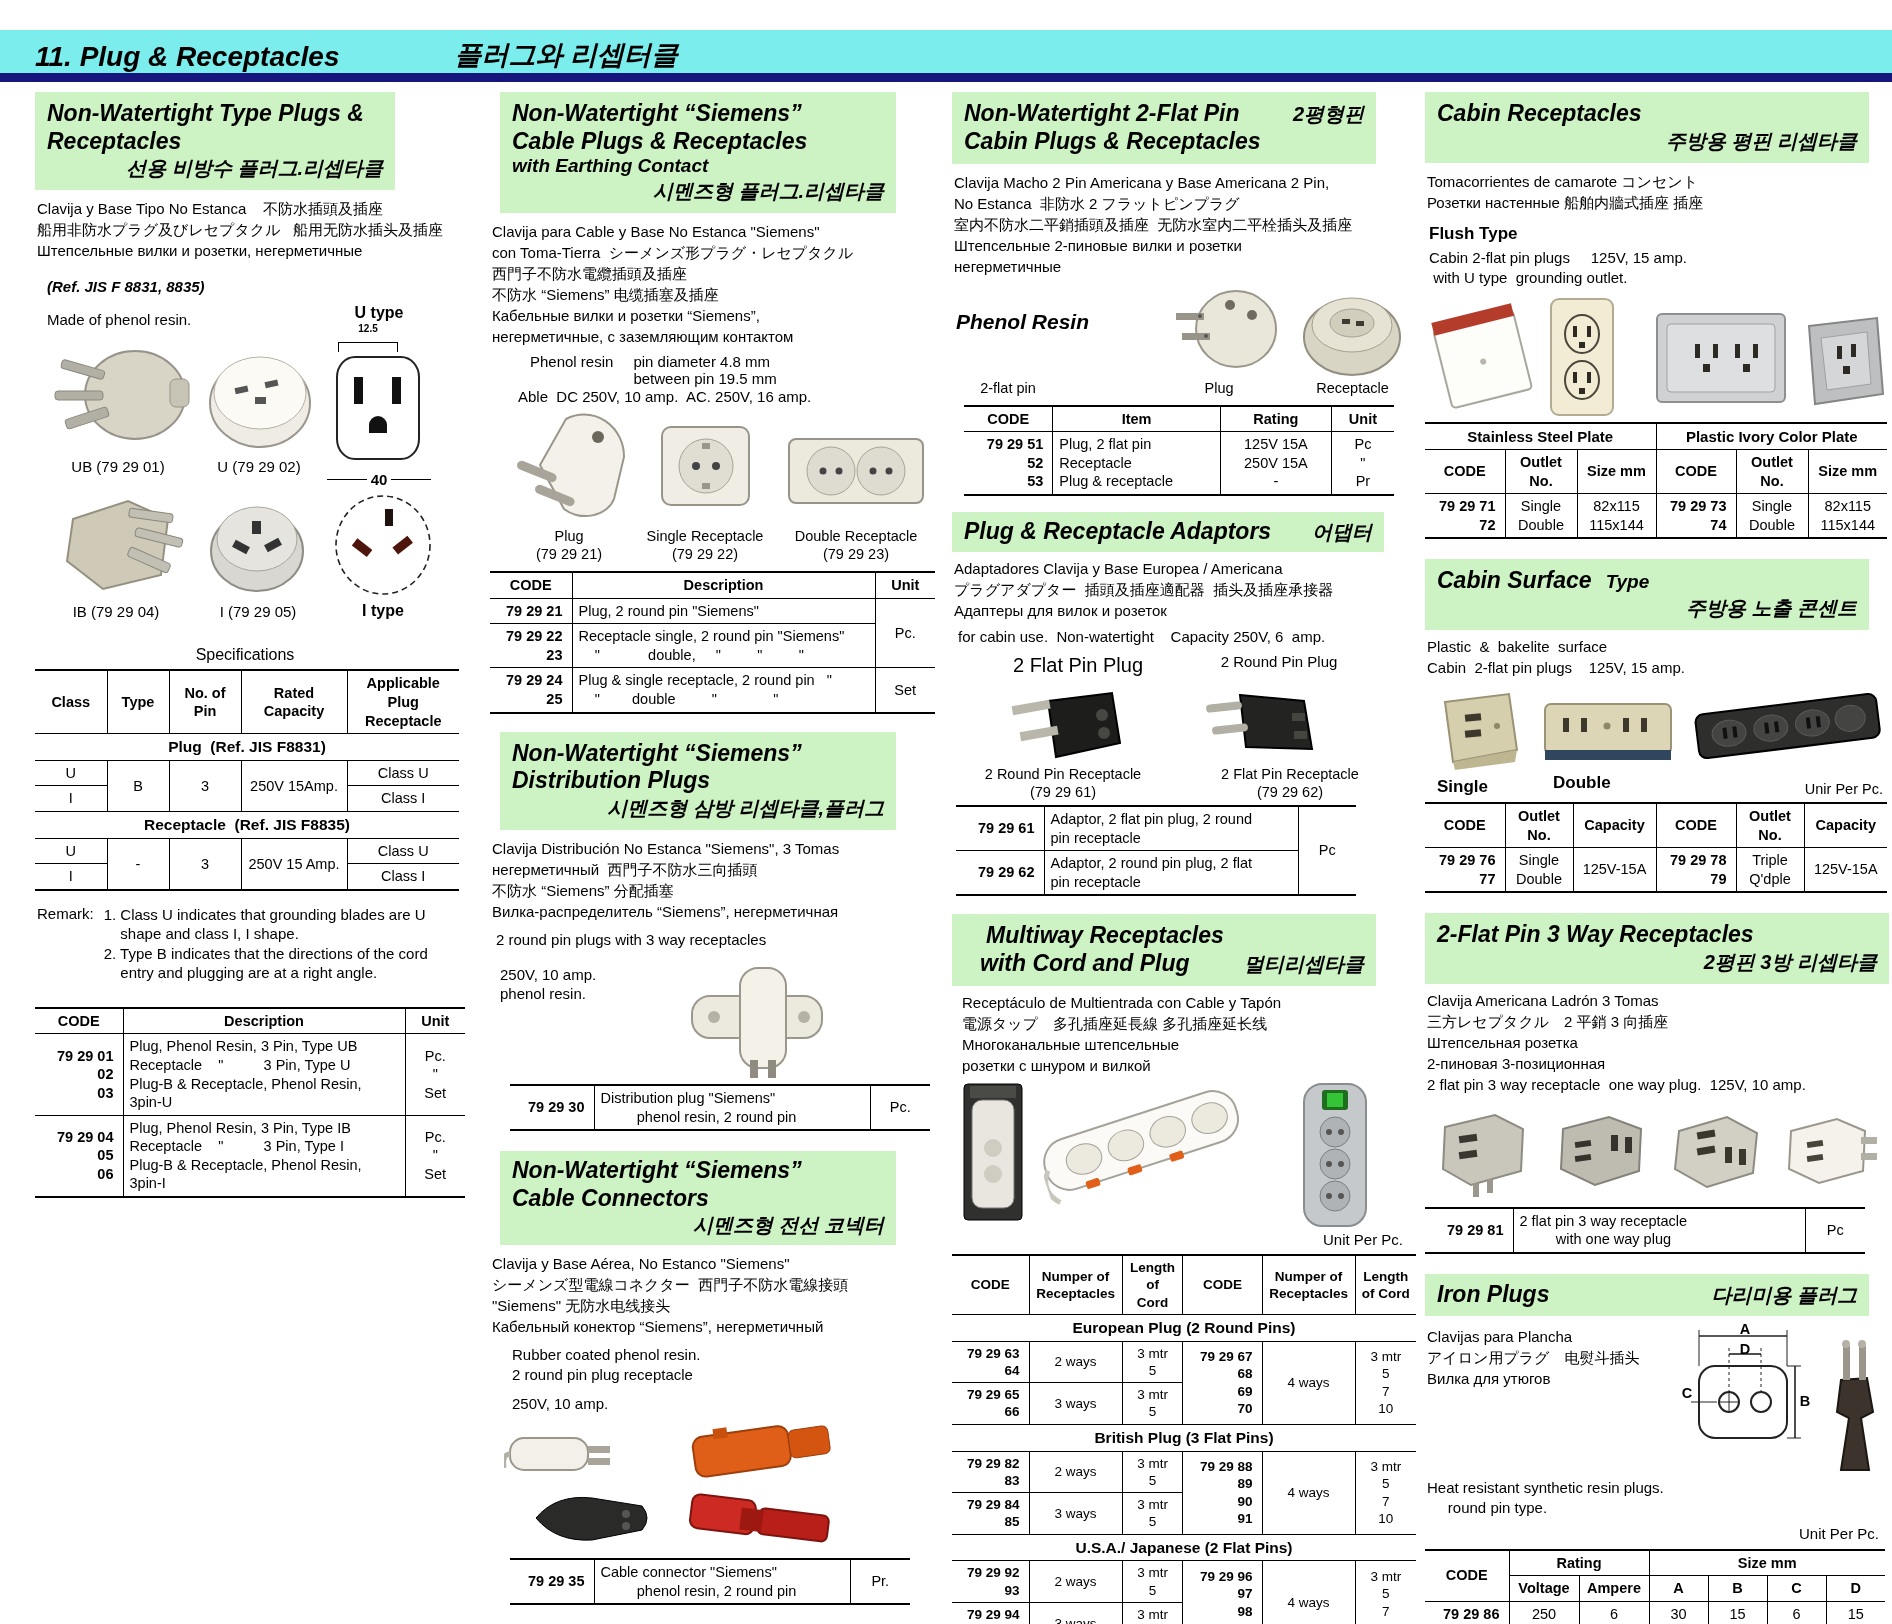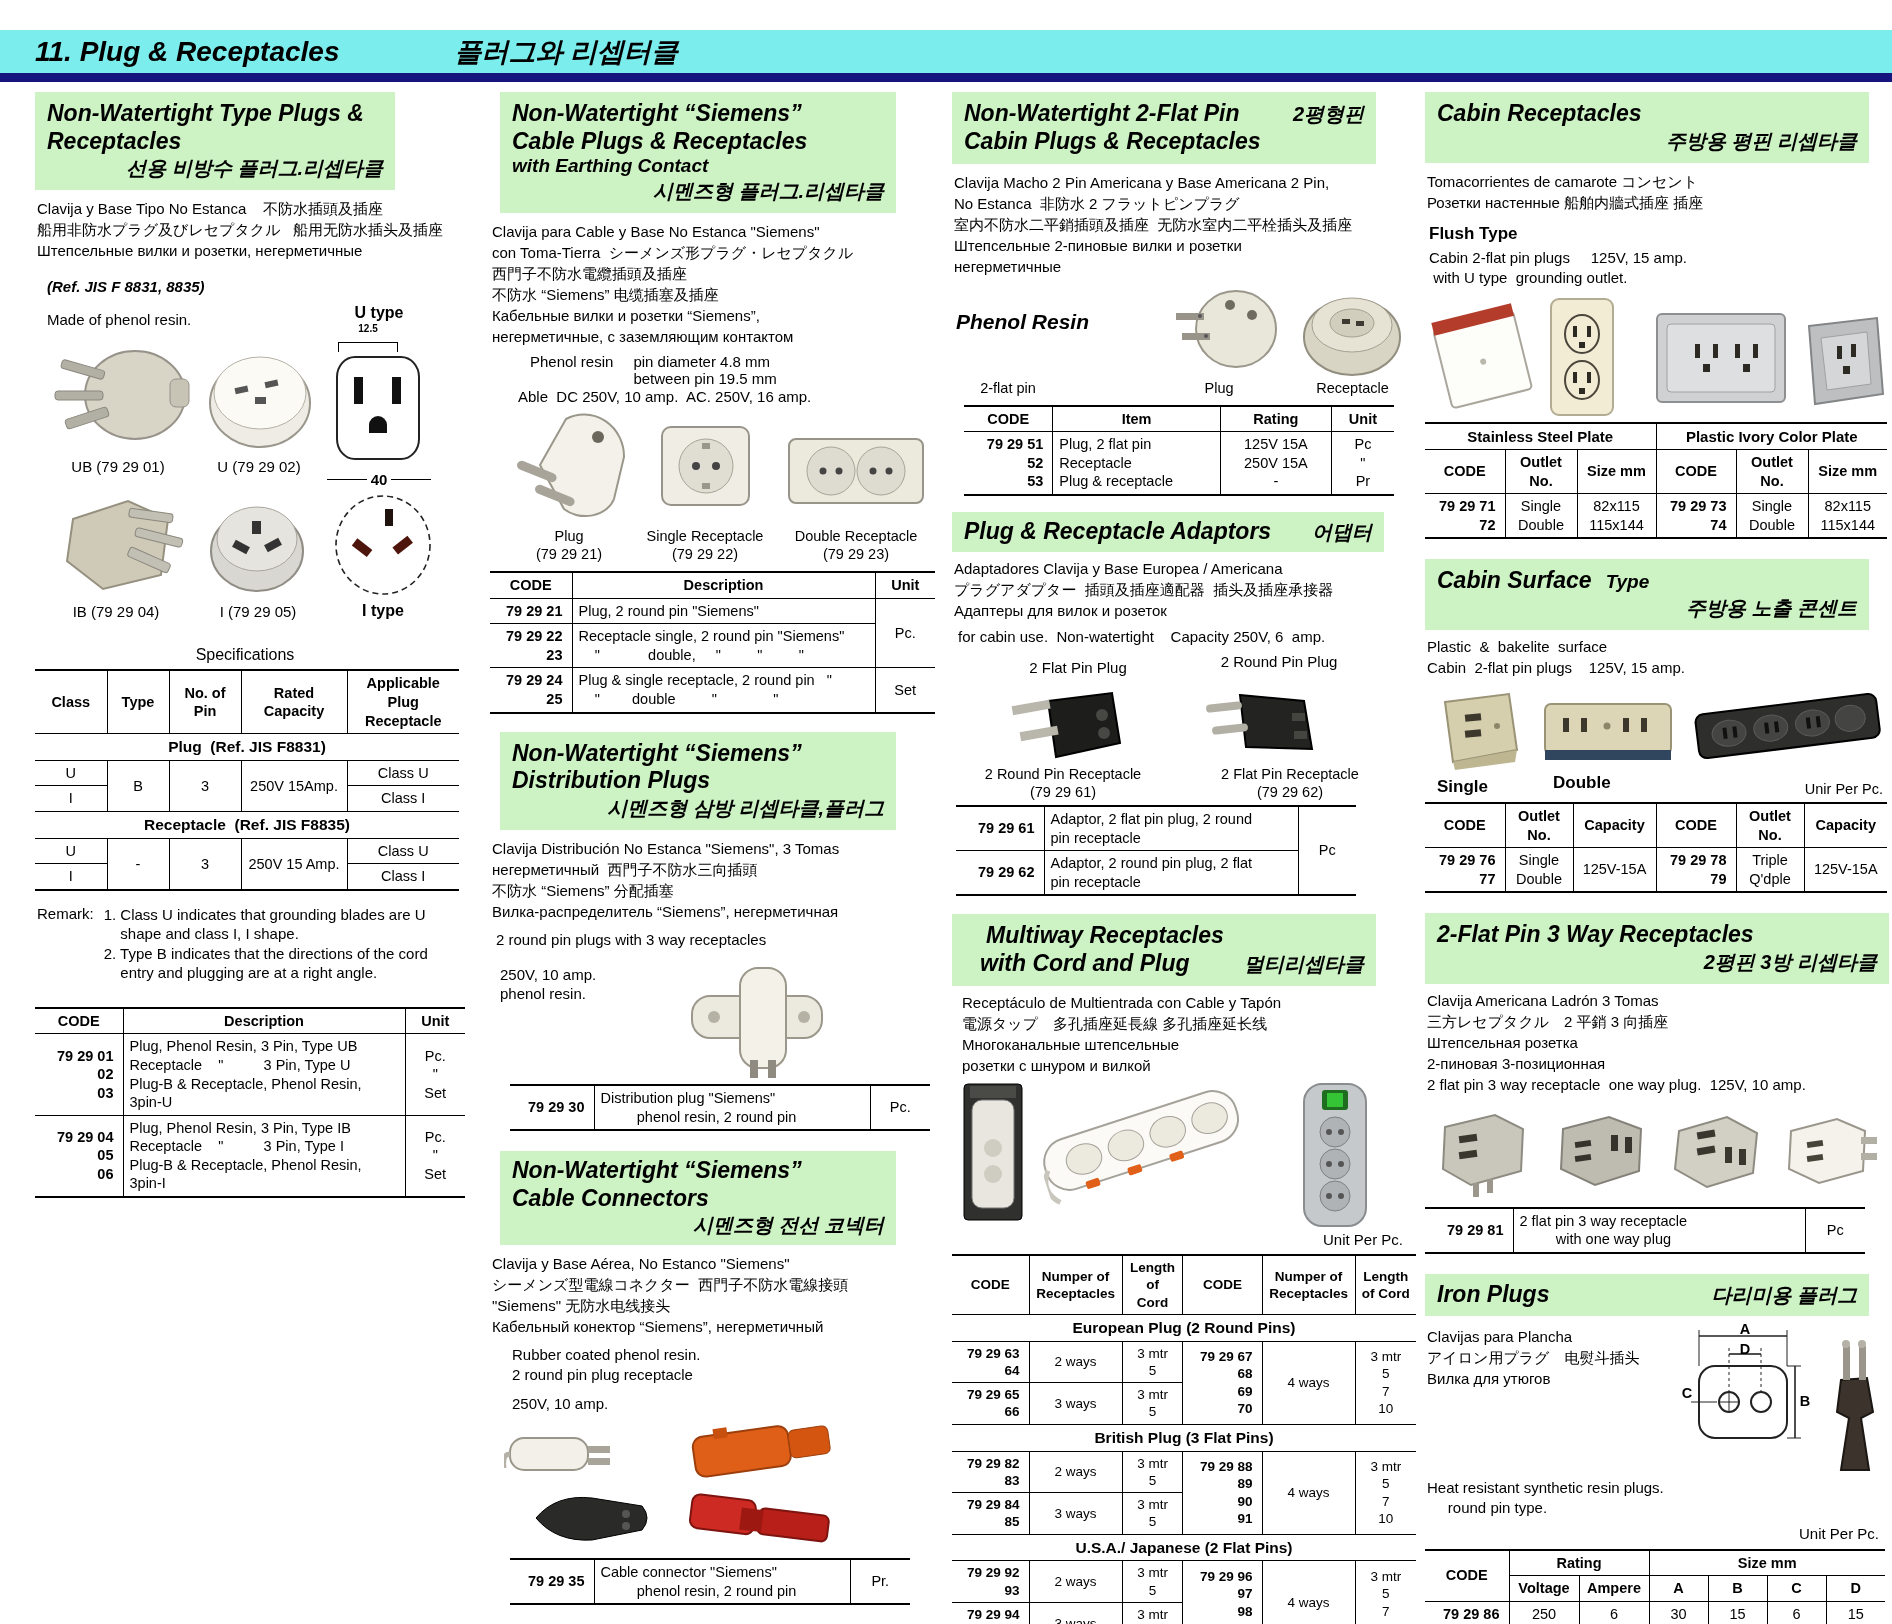--- a/index.html
+++ b/index.html
@@ -1,19 +1,19 @@
 <!DOCTYPE html>
 <html><head>
 <meta charset="utf-8">
 <style>
   html,body{margin:0;padding:0}
   body{width:1892px;height:1624px;background:#fff;position:relative;overflow:hidden;
        font-family:"Liberation Sans",sans-serif;color:#000}
   .topbar{position:absolute;left:0;top:30px;width:1892px;height:43px;background:#7ceded;
-          display:flex;align-items:center}
+          display:flex;align-items:flex-end}
   .topbar-title{font-size:28px;font-weight:bold;font-style:italic;margin-left:35px}
   .topbar-kr{font-size:27px;font-weight:bold;font-style:italic;margin-left:115px}
   .navyrule{position:absolute;left:0;top:73px;width:1892px;height:9px;background:#16167e}
   .col{position:absolute;top:92px}
   #col1{left:35px;width:427px}
   #col2{left:490px;width:447px}
   #col3{left:952px;width:465px}
   #col4{left:1425px;width:464px}
   .sec-head{background:#cdf2c4;padding:8px 12px;margin-bottom:8px}
   .sec-title{font-size:23px;font-weight:bold;font-style:italic;line-height:1.2;white-space:pre-line}
@@ -512,21 +512,21 @@
     </div>
   </div>
   <div class="subs">
       <div>Adaptadores Clavija y Base Europea / Americana</div>
       <div>プラグアダプター  插頭及插座適配器  插头及插座承接器</div>
       <div>Адаптеры для вилок и розеток</div>
     </div>
   <div class="note" style="margin:6px 0 0 6px">for cabin use.  Non-watertight    Capacity 250V, 6  amp.</div>
 
   <div class="zone" style="height:152px;margin-top:6px">
-    <div class="cap" style="left:56px;top:6px;width:140px;font-size:15px">2 Flat Pin Plug</div>
+    <div class="cap" style="left:56px;top:0;width:140px;font-size:20px">2 Flat Pin Plug</div>
     <div class="cap" style="left:252px;top:0;width:150px;font-size:15px">2 Round Pin Plug</div>
     <div class="ph" style="left:48px;top:24px">
       <svg width="140" height="84" viewBox="0 0 140 84">
         <path d="M48 24 L112 16 L120 66 L56 80 Z" fill="#1d1d1c" stroke="#000" stroke-width="2"></path>
         <rect x="12" y="26" width="38" height="9" fill="#b9b6ac" transform="rotate(-10 31 30)"></rect>
         <rect x="20" y="52" width="38" height="9" fill="#b9b6ac" transform="rotate(-10 39 56)"></rect>
         <circle cx="102" cy="38" r="6" fill="#474744"></circle>
           <circle cx="104" cy="56" r="6" fill="#474744"></circle>
       </svg>
     </div>

